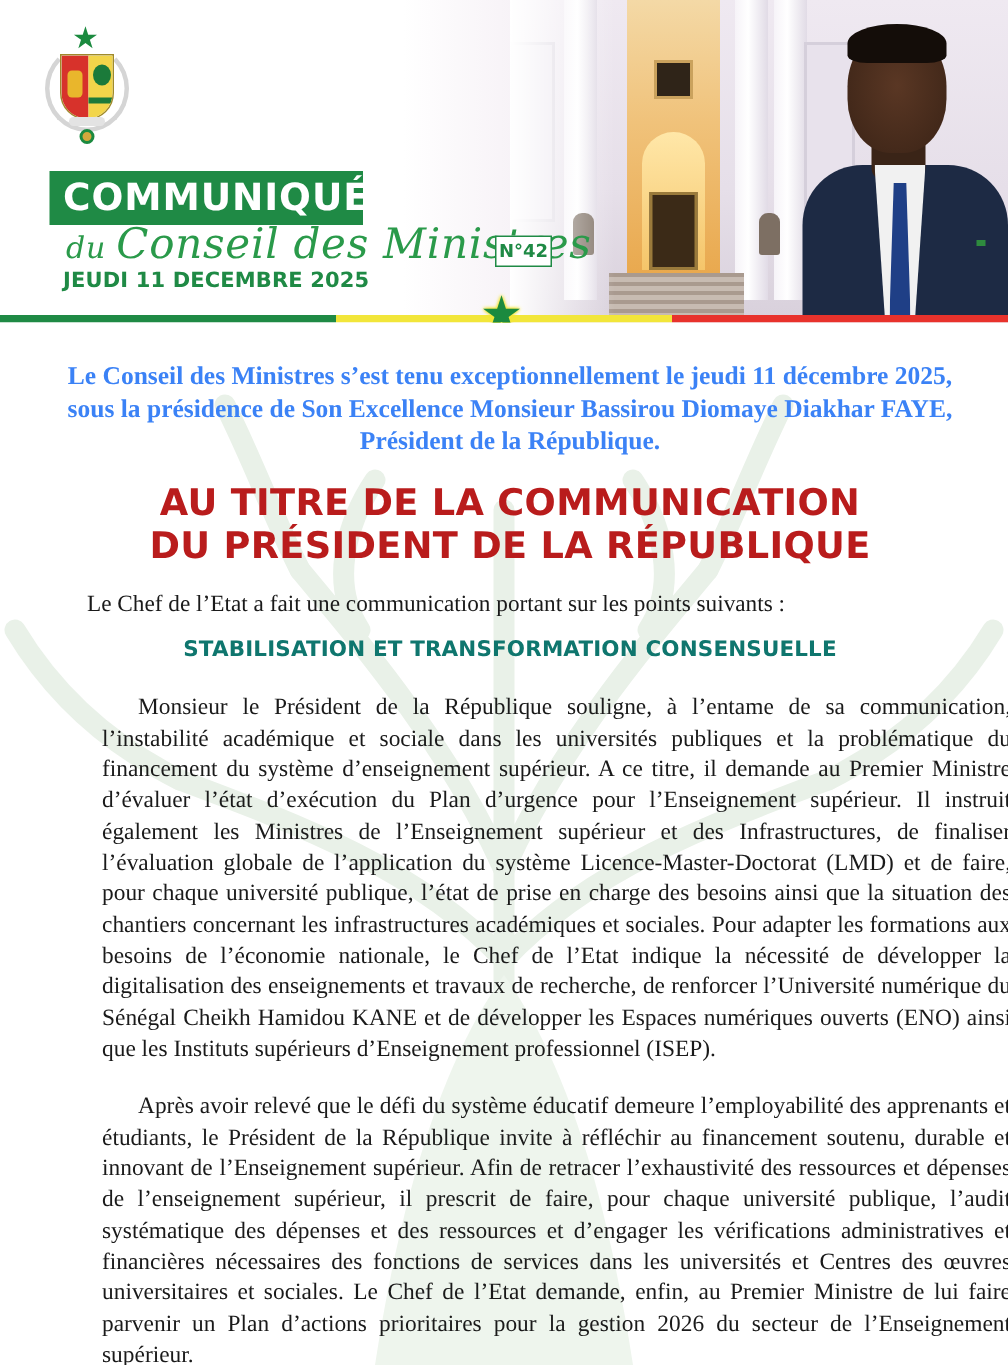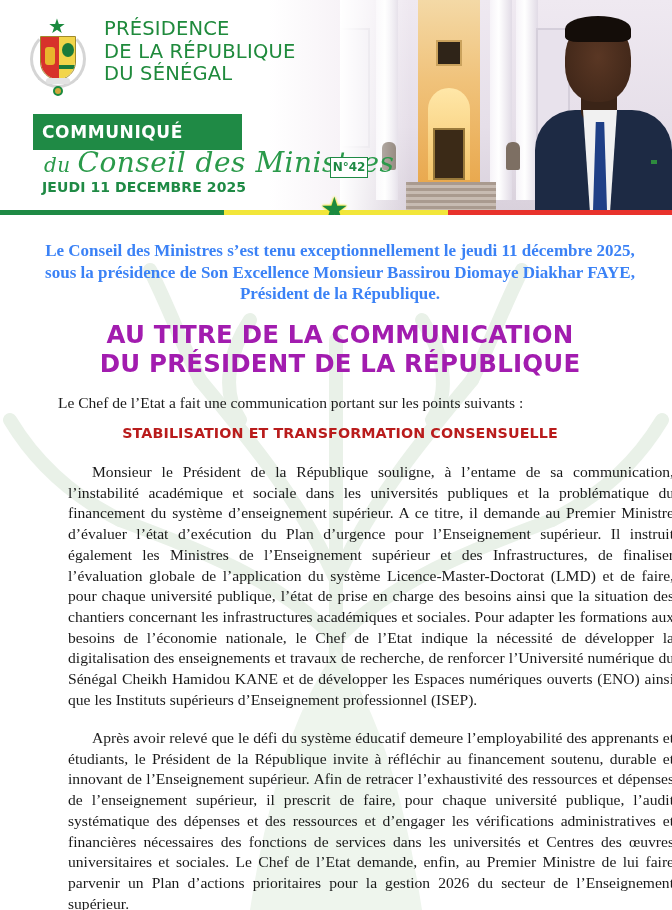--- a/index.html
+++ b/index.html
@@ -59,21 +59,21 @@
   .coat .shield .wave { position: absolute; left: 18px; top: 28px; width: 18px; height: 4px; background: #1b7a3a; }
   .coat .motto { position: absolute; left: 18px; top: 62px; width: 24px; height: 6px; border-radius: 3px; background: #e3e3e3; }
   .coat .medal { position: absolute; left: 25px; top: 70px; width: 10px; height: 10px; border-radius: 50%; background: #d2a83c; border: 2px solid #1b8a3f; }
 
   .org-title { position: absolute; left: 104px; top: 18px; font-family: "DejaVu Sans", sans-serif;
     color: #1f8a3c; font-size: 19.5px; line-height: 22.5px; letter-spacing: 0.2px; font-weight: normal; }
   .org-title div { white-space: nowrap; }
 
   .communique-box { position: absolute; left: 33px; top: 114px; width: 209px; height: 36px; background: #1f8a45; }
   .communique { position: absolute; left: 42px; top: 114px; font-family: "DejaVu Sans", sans-serif; font-weight: bold;
-    color: #ffffff; font-size: 17px; line-height: 36px; letter-spacing: 0.6px; }
+    color: #ffffff; font-size: 25px; line-height: 36px; letter-spacing: 0.6px; }
   .conseil { position: absolute; left: 44px; top: 148px; font-family: "DejaVu Serif", serif; font-style: italic;
     color: #2a9a4a; font-size: 20px; line-height: 30px; letter-spacing: 0.5px; white-space: nowrap; }
   .conseil .big { font-size: 28px; }
   .numero { position: absolute; left: 330px; top: 157px; width: 38px; height: 21px; border: 1.5px solid #1f8a45;
     background: #ffffff; color: #1f8a45; font-family: "DejaVu Sans", sans-serif; font-weight: bold; font-size: 12px;
     line-height: 18px; text-align: center; }
   .date { position: absolute; left: 42px; top: 178px; font-family: "DejaVu Sans", sans-serif; font-weight: bold;
     color: #1f8a45; font-size: 14px; line-height: 18px; letter-spacing: 0.1px; }
 
   
@@ -85,25 +85,25 @@
     text-shadow: 0 0 2px #f2e63a, 0 0 2px #f2e63a, 0 0 3px #f2e63a; }
 
   
   .watermark { position: absolute; left: 0; top: 220px; width: 672px; height: 690px; pointer-events: none; }
   .watermark svg { position: absolute; left: 0; top: 0; }
 
   
   .intro { position: absolute; left: 40px; top: 240px; width: 600px; text-align: center; font-weight: bold;
     color: #3b82f6; font-size: 17px; line-height: 21.5px; }
   .section-title { position: absolute; left: 40px; top: 320px; width: 600px; text-align: center;
-    font-family: "DejaVu Sans", sans-serif; font-weight: bold; color: #a21caf; font-size: 24.5px; line-height: 29px;
+    font-family: "DejaVu Sans", sans-serif; font-weight: bold; color: #b91c1c; font-size: 24.5px; line-height: 29px;
     letter-spacing: 0.2px; }
   .lead { position: absolute; left: 58px; top: 393px; font-size: 15.5px; line-height: 20px; color: #1a1a1a; white-space: nowrap; text-align: center; }
   .subsection-title { position: absolute; left: 40px; top: 425px; width: 600px; text-align: center;
-    font-family: "DejaVu Sans", sans-serif; font-weight: bold; color: #b91c1c; font-size: 14.3px; line-height: 16px; letter-spacing: 0.1px; }
+    font-family: "DejaVu Sans", sans-serif; font-weight: bold; color: #0f766e; font-size: 14.3px; line-height: 16px; letter-spacing: 0.1px; }
   .para { position: absolute; left: 34px; width: 606px; font-size: 15.6px; line-height: 20.7px; color: #1a1a1a;
     text-align: justify; text-indent: 24px; hyphens: manual; margin-left: 34px; }
   .para.p1 { top: 462px; }
   .para.p2 { top: 728px; }
 </style>
 </head>
 <body>
 
 <div class="header">
 
@@ -140,25 +140,20 @@
       <div class="l"></div>
         <div class="r"></div>
       <div class="lion"></div>
       <div class="tree"></div>
       <div class="wave"></div>
     </div>
     <div class="motto"></div>
     <div class="medal"></div>
   </div>
 
-  <div class="org-title">
-    <div>PRÉSIDENCE</div>
-    <div>DE LA RÉPUBLIQUE</div>
-    <div>DU SÉNÉGAL</div>
-  </div>
 
   <div class="communique-box"></div>
   <div class="communique">COMMUNIQUÉ</div>
 
   <div class="conseil">
     <span>du </span><span class="big">Conseil des Ministres</span>
   </div>
   <div class="numero">N°42</div>
   <div class="date">JEUDI 11 DECEMBRE 2025</div>
 

